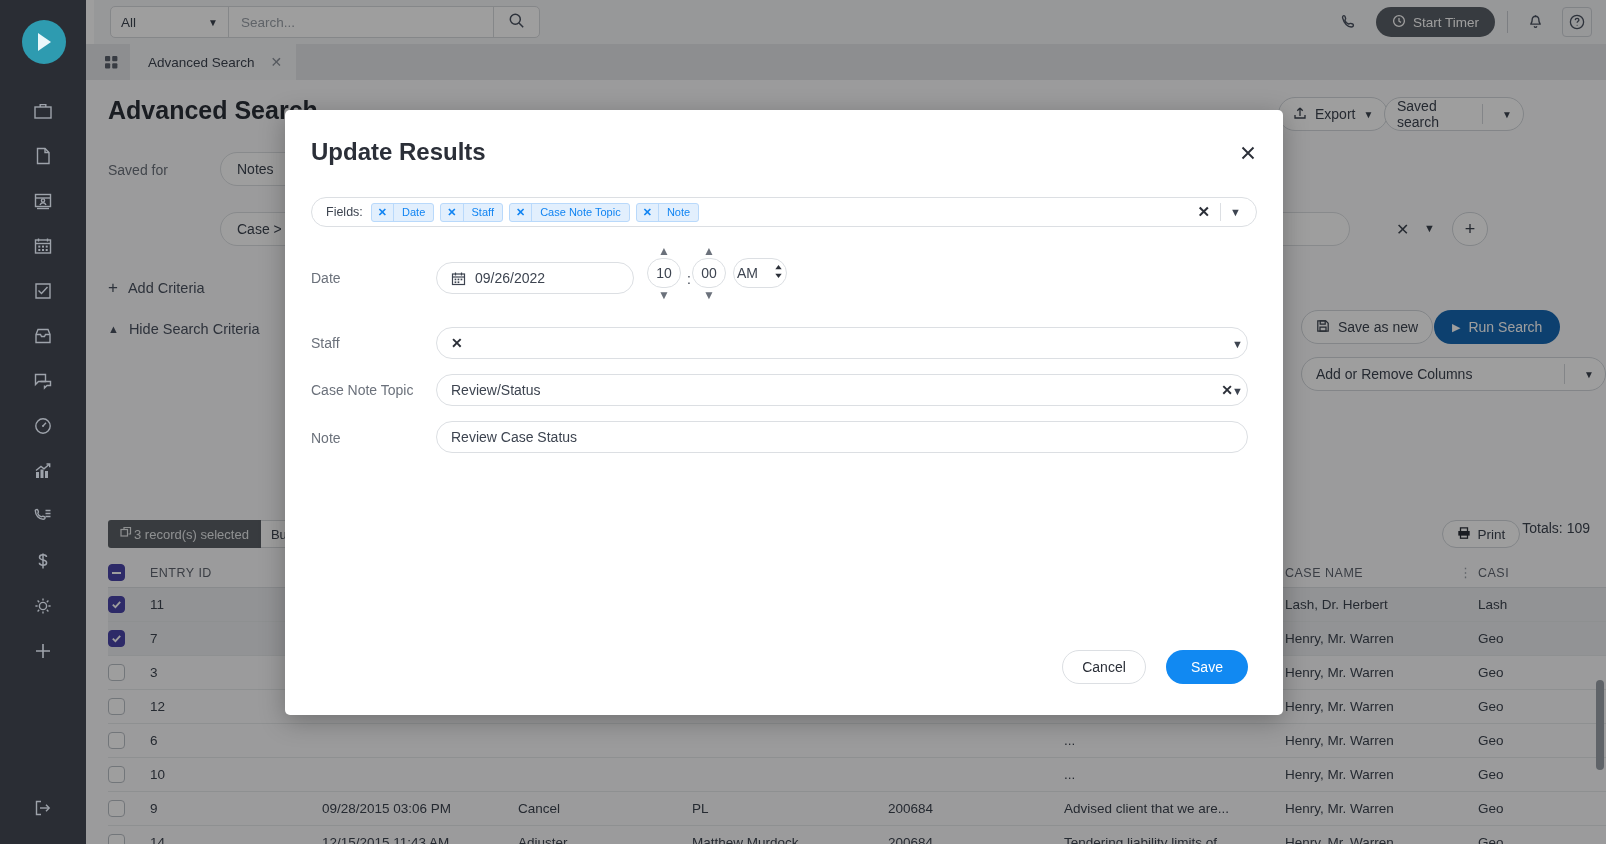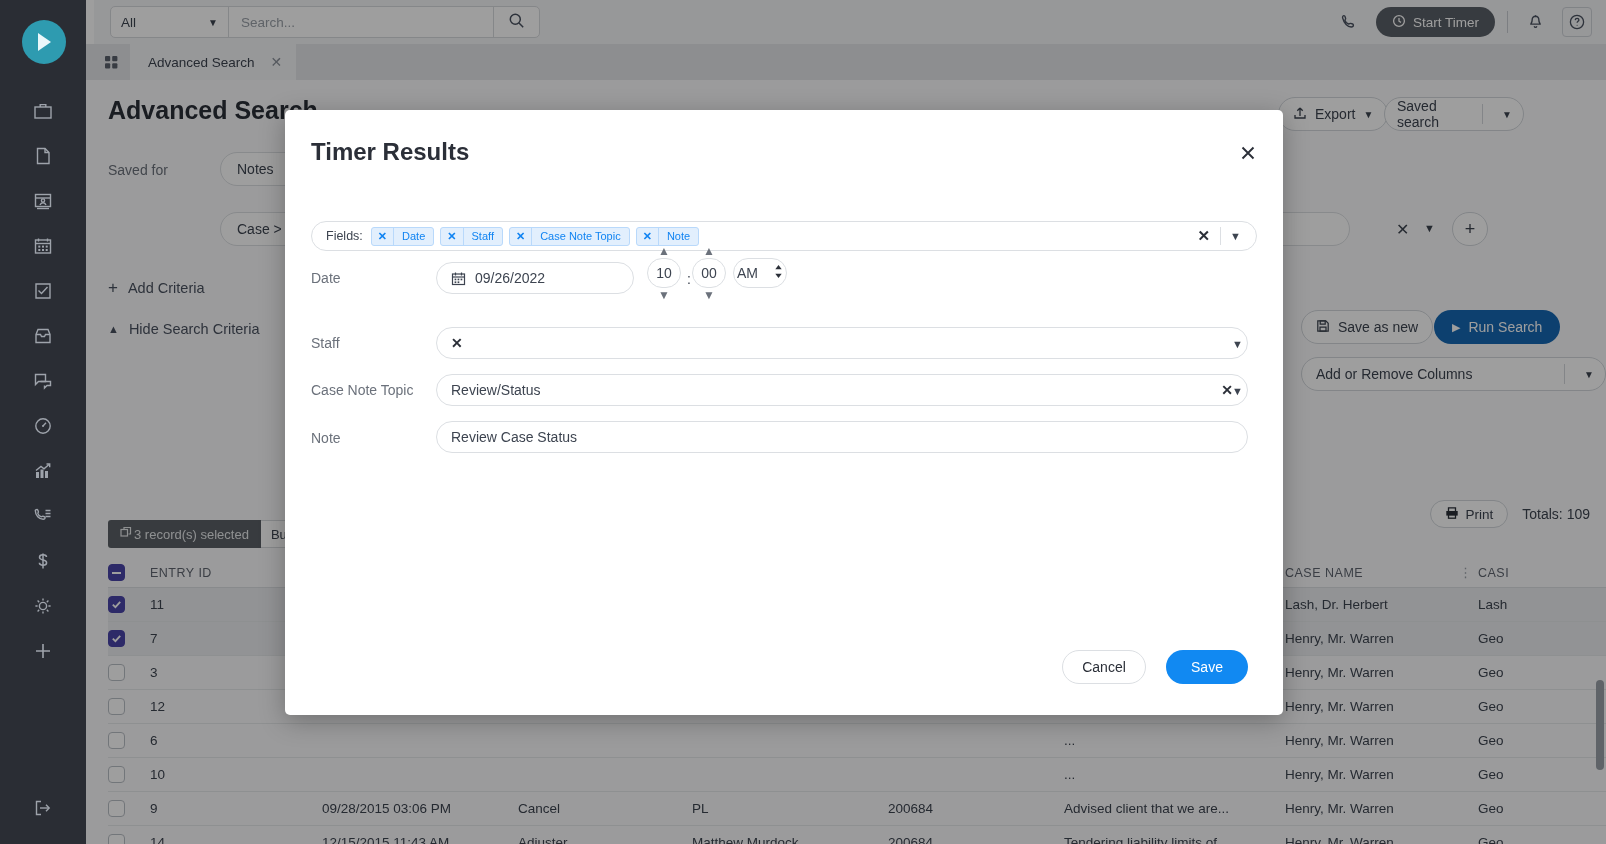--- a/index.html
+++ b/index.html
@@ -107,21 +107,21 @@
   .selbar {
     position:absolute; left: 22px; top: 440px; height: 28px; display:flex; align-items:stretch;
   }
   .selbadge {
     background:#5b6067; color:#e6e8ea; font-size:13px; display:flex; align-items:center;
     gap:1px; padding: 0 12px; border-radius: 3px 0 0 3px;
   }
   .selaction { background:#fff; border:1px solid #d7dade; border-left:0; font-size:13px;
     color:#3d4450; display:flex; align-items:center; padding: 0 10px; }
 
-  .printwrap { position:absolute; right: 16px; top: 420px; display:flex; align-items:center; gap:14px; }
+  .printwrap { position:absolute; right: 16px; top: 440px; display:flex; gap:2px; }
   .print-btn { height:28px; border:1px solid #d3d7dc; border-radius:14px; background:#fff;
     display:flex; align-items:center; gap:7px; padding: 0 14px; font-size:13.5px; color:#3d4450; cursor:pointer; }
   .totals { font-size:14px; color:#3d4450; }
 
   
   .tbl { position:absolute; left: 22px; top: 478px; right: 0; }
   .trow { display:flex; align-items:center; height: 34px; border-bottom: 1px solid #e6e8ea; }
   .thead { height: 30px; border-bottom:1px solid #dcdfe3; }
   .thead .tc { font-size: 12.5px; color:#5f6570; letter-spacing: .5px; }
   .tc { flex: none; font-size: 13.5px; color:#3d4450; padding-right: 10px;
@@ -150,21 +150,21 @@
     background: #fff; border-radius: 5px; z-index: 100;
     box-shadow: 0 6px 26px rgba(0,0,0,.28);
   }
   .m-title { position:absolute; left: 26px; top: 28px; font-size: 24px; font-weight: bold; color:#2b2f38; }
   .m-close { position:absolute; right: 22px; top: 30px; width: 26px; height: 26px;
     display:flex; align-items:center; justify-content:center; cursor:pointer; color:#2b2f38; }
 
   .fieldsbar {
     position:absolute; left: 26px; top: 87px; right: 26px; height: 30px;
     border: 1px solid #dcdfe3; border-radius: 15px; background:#fff;
-    display:flex; align-items:center; padding: 0 6px 0 14px; margin-top: 24px;
+    display:flex; align-items:center; padding: 0 6px 0 14px;
   }
   .fields-label { font-size:12.5px; color:#3d4450; margin-right: 8px; }
   .chip { display:flex; align-items:center; height: 19px; margin-right: 6px;
     border:1px solid #b9d9fb; border-radius:3px; overflow:hidden; background:#e2effd; }
   .chip .cx { padding: 0 6px; font-size:11px; font-weight:bold; color:#1184f2; cursor:pointer;
               border-right:1px solid #b9d9fb; height:100%; display:flex; align-items:center; }
   .chip .cl { padding: 0 8px; font-size:11px; color:#1184f2; }
   .fb-clear { margin-left: auto; font-size:15px; font-weight:bold; color:#2b2f38; padding: 0 10px; cursor:pointer; }
   .fb-div { width:1px; height:18px; background:#dcdfe3; }
   .fb-caret { padding: 0 9px; font-size:11px; color:#3d4450; cursor:pointer; }
@@ -617,21 +617,21 @@
     <div class="side-logout">
       <svg width="22" height="22" viewBox="0 0 22 22" fill="none" stroke="#9ea3ab" stroke-width="1.4">
         <path d="M9 4.5H4.5v13H9"></path>
           <path d="M8 11h9"></path>
           <path d="M14 7.8L17.2 11 14 14.2"></path>
       </svg>
     </div>
   </div>
 
   <div class="modal">
-    <div class="m-title">Timer Results</div>
+    <div class="m-title">Update Results</div>
     <div class="m-close">
       <svg width="18" height="18" viewBox="0 0 18 18" stroke="#2b2f38" stroke-width="1.9">
           <path d="M3.5 3.5l11 11M14.5 3.5l-11 11"></path>
         </svg>
     </div>
 
     <div class="fieldsbar">
       <span class="fields-label">Fields:</span>
       <span id="chip-host" style="display:flex;align-items:center;">
           <span class="chip">

